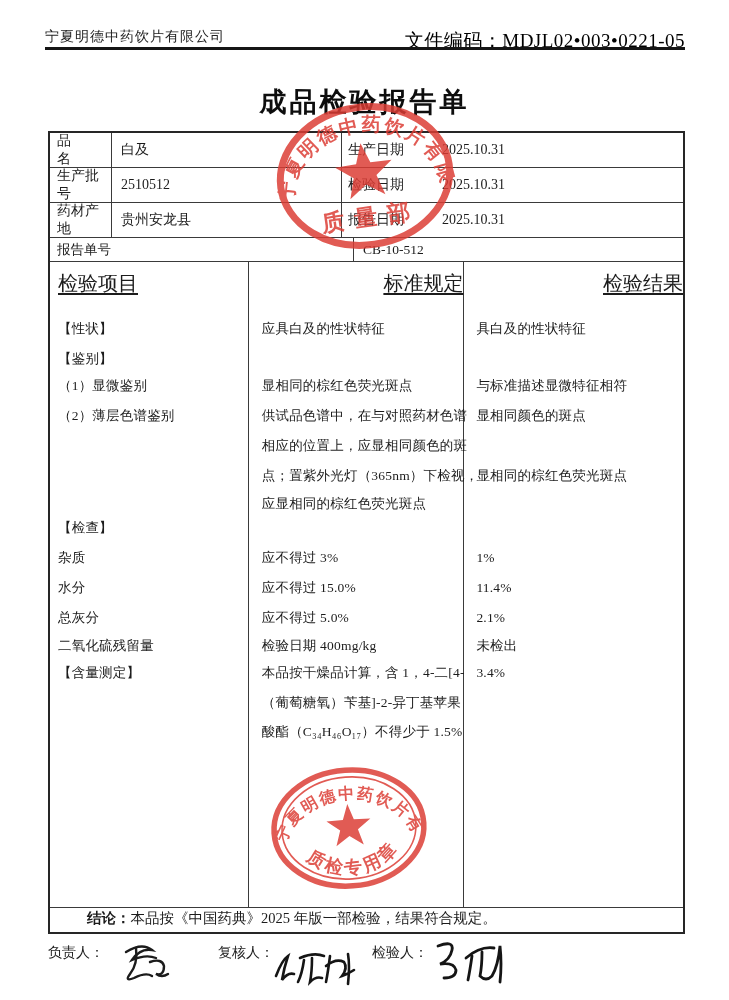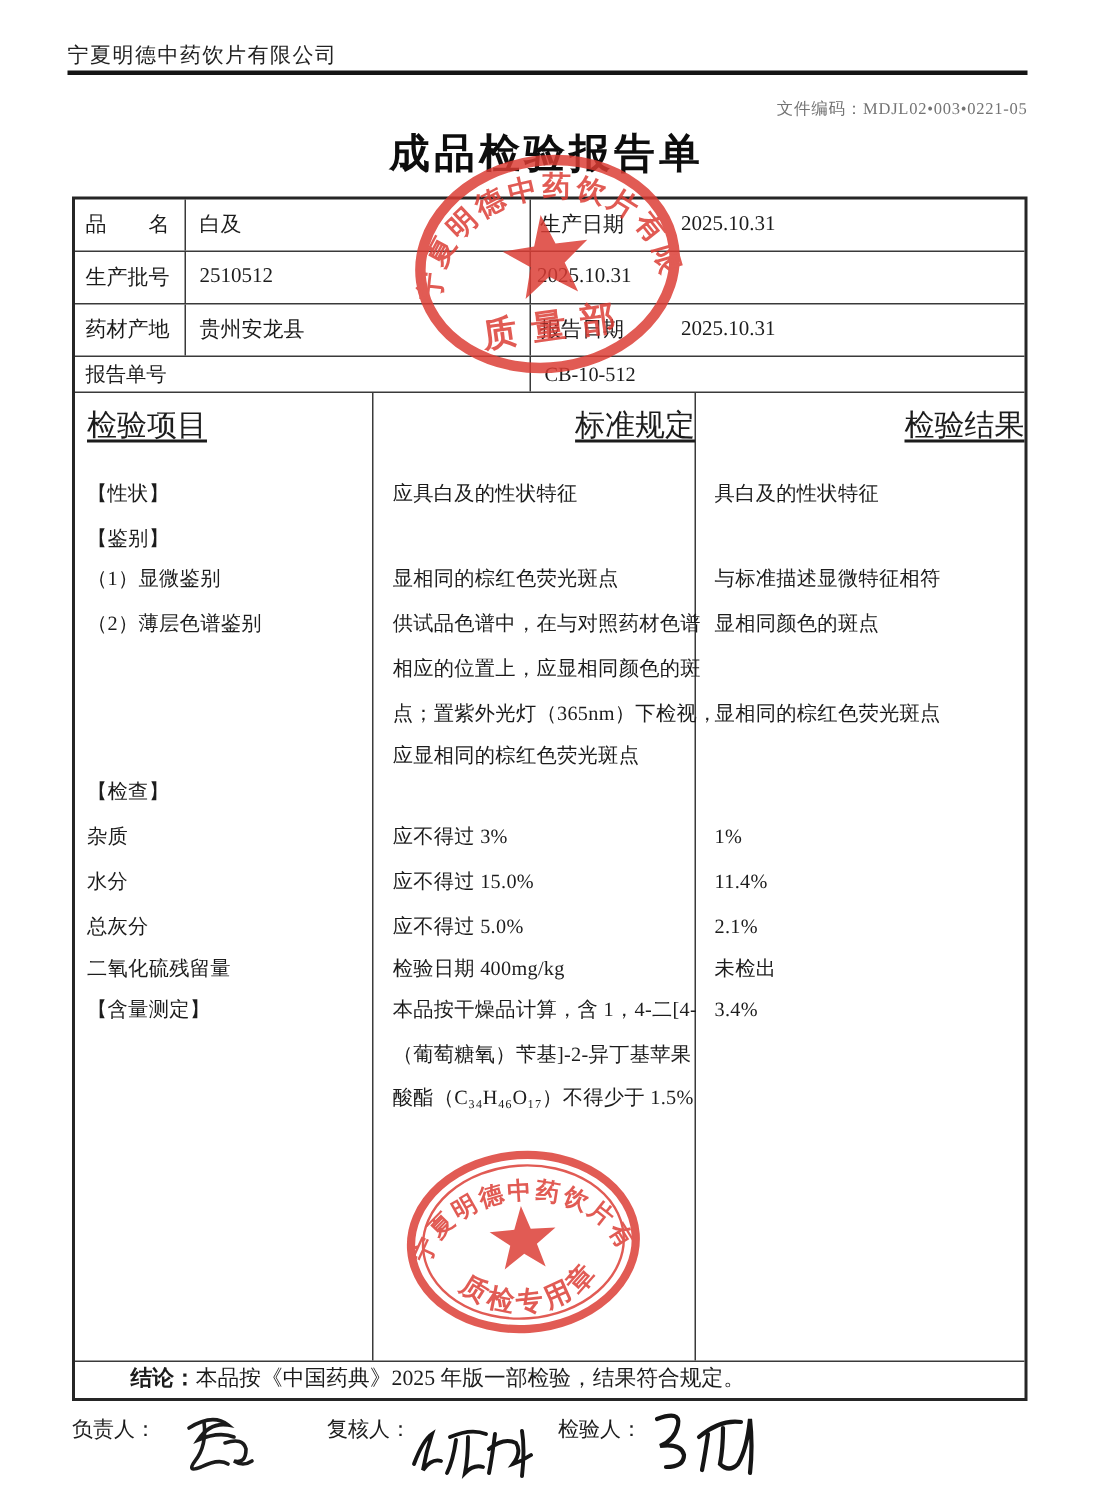--- a/index.html
+++ b/index.html
@@ -11,21 +11,21 @@
     color:#1c1c1c;
     overflow:hidden;
   }
   
   .hdr-company{
     position:absolute; left:45px; top:28px;
     font-size:14px; letter-spacing:1px; color:#222;
   }
   .hdr-code{
     position:absolute; right:44px; top:28px;
-    font-size:11px; color:#737373; letter-spacing:.5px;margin-top:37px;
+    font-size:19px; color:#000000; letter-spacing:.5px;
   }
   .hdr-rule{
     position:absolute; left:45px; right:44px; top:47px;
     border-top:3px solid #151515;
   }
   .doc-title{
     position:absolute; left:0; right:0; top:84px;
     text-align:center; font-size:27px; font-weight:700;
     letter-spacing:3px; color:#0d0d0d;
   }
@@ -35,21 +35,21 @@
     width:637px; height:803px;
     border:2px solid #262626;
     background:transparent;
   }
   .info-row{
     position:relative; display:flex; align-items:center;
     height:35px; border-bottom:1px solid #3a3a3a;
     font-size:14px;
   }
   .info-row .c-label{
-    width:74px; height:100%; display:flex; align-items:center;
+    width:62px; height:100%; display:flex; align-items:center;
     padding-left:7px; border-right:1px solid #3a3a3a;
   }
   .info-row .c-value{
     width:230px; height:100%; display:flex; align-items:center;
     padding-left:9px; border-right:1px solid #3a3a3a;
   }
   .info-row .c-label2{
     width:96px; height:100%; display:flex; align-items:center;
     padding-left:6px;
   }
@@ -110,20 +110,21 @@
 
   <div class="info-row">
     <div class="c-label">品　　名</div>
     <div class="c-value">白及</div>
     <div class="c-label2">生产日期</div>
     <div class="c-value2">2025.10.31</div>
   </div>
   <div class="info-row">
     <div class="c-label">生产批号</div>
     <div class="c-value">2510512</div>
+    <div class="c-label2">检验日期</div>
     <div class="c-value2">2025.10.31</div>
   </div>
   <div class="info-row">
     <div class="c-label">药材产地</div>
     <div class="c-value">贵州安龙县</div>
     <div class="c-label2">报告日期</div>
     <div class="c-value2">2025.10.31</div>
   </div>
   <div class="info-row last">
     <div class="c-label">报告单号</div>

